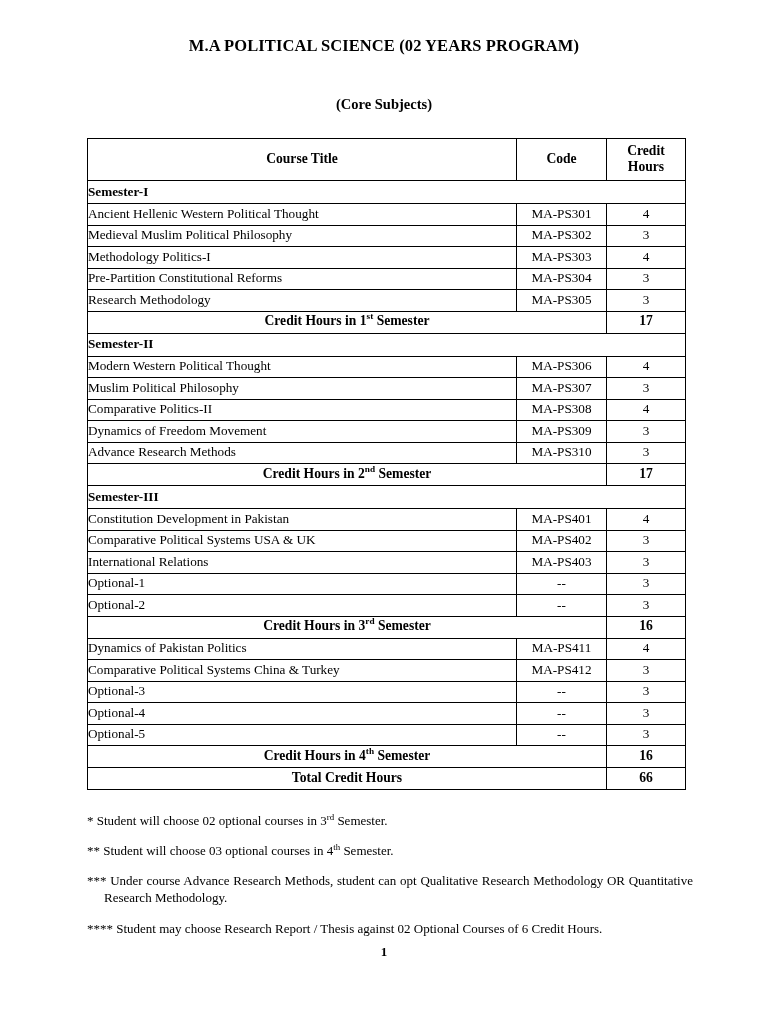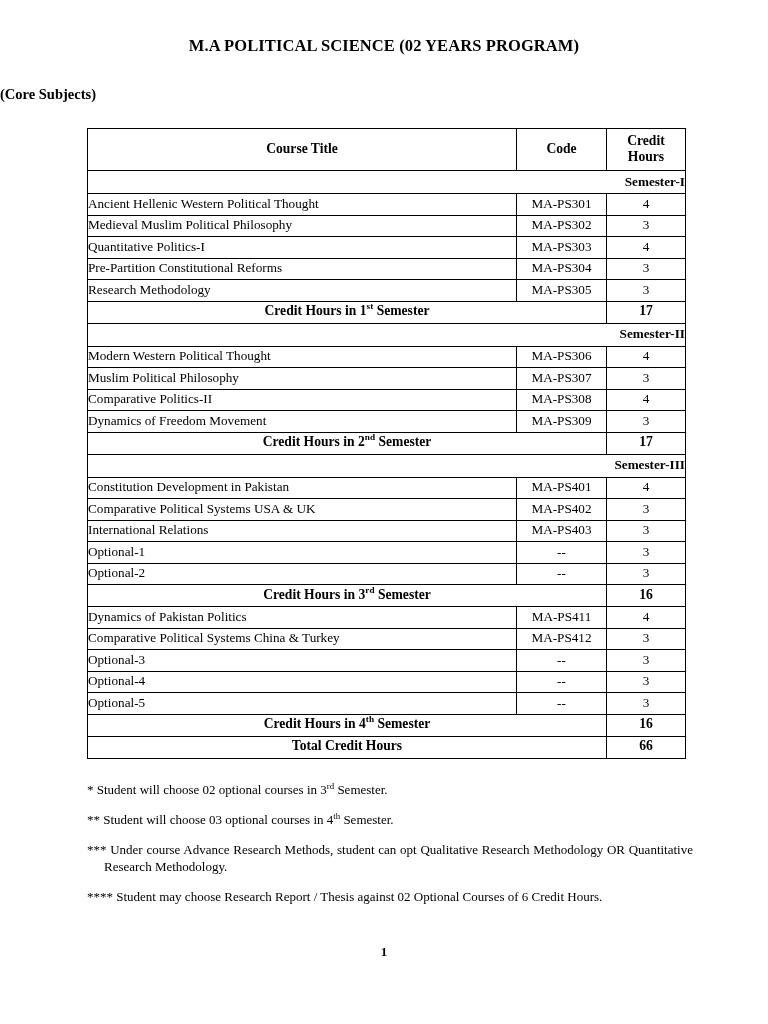--- a/index.html
+++ b/index.html
@@ -25,23 +25,24 @@
   }
   .doc-title {
     text-align: center;
     font-size: 16.5px;
     font-weight: bold;
     letter-spacing: 0.1px;
     margin: 0;
     padding-top: 36px;
   }
   .subtitle {
+    text-align: center;
     font-size: 14.5px;
     font-weight: bold;
-    margin: 0;
+    margin: 10px;
     padding-top: 30px;
   }
   table.scheme {
     border-collapse: collapse;
     width: 598px;
     margin: 25px 0 0 87px;
     table-layout: fixed;
     font-size: 13.2px;
   }
   table.scheme td, table.scheme th {
@@ -57,21 +58,21 @@
   th.hd {
     text-align: center;
     font-weight: bold;
     font-size: 13.6px;
     height: 38px;
     padding: 2px 2px;
   }
   th.hd-title { vertical-align: middle; margin-top: 36px; }
   td.sem-head {
     font-weight: bold;
-    text-align: right;
+    text-align: left;
     padding-left: 5px;
     height: 19px;
   }
   td.ct {
     text-align: left;
     padding-left: 5px;
     height: 17.5px;
   }
   td.code {
     text-align: center;
@@ -153,21 +154,21 @@
           <td class="ct">Ancient Hellenic Western Political Thought</td>
           <td class="code">MA-PS301</td>
           <td class="hrs">4</td>
         </tr>
         <tr>
           <td class="ct">Medieval Muslim Political Philosophy</td>
           <td class="code">MA-PS302</td>
           <td class="hrs">3</td>
         </tr>
         <tr>
-          <td class="ct">Quantitative Politics-I</td>
+          <td class="ct">Methodology Politics-I</td>
           <td class="code">MA-PS303</td>
           <td class="hrs">4</td>
         </tr>
         <tr>
           <td class="ct">Pre-Partition Constitutional Reforms</td>
           <td class="code">MA-PS304</td>
           <td class="hrs">3</td>
         </tr>
         <tr>
           <td class="ct">Research Methodology</td>
@@ -192,20 +193,25 @@
           <td class="hrs">3</td>
         </tr>
         <tr>
           <td class="ct">Comparative Politics-II</td>
           <td class="code">MA-PS308</td>
           <td class="hrs">4</td>
         </tr>
         <tr>
           <td class="ct">Dynamics of Freedom Movement</td>
           <td class="code">MA-PS309</td>
+          <td class="hrs">3</td>
+        </tr>
+        <tr>
+          <td class="ct">Advance Research Methods</td>
+          <td class="code">MA-PS310</td>
           <td class="hrs">3</td>
         </tr>
         <tr>
           <td class="total-label" colspan="2"><span>Credit Hours in 2</span><sup>nd</sup><span> Semester</span></td>
           <td class="total-val">17</td>
         </tr>
         <tr>
           <td class="sem-head" colspan="3">Semester-III</td>
         </tr>
         <tr>

